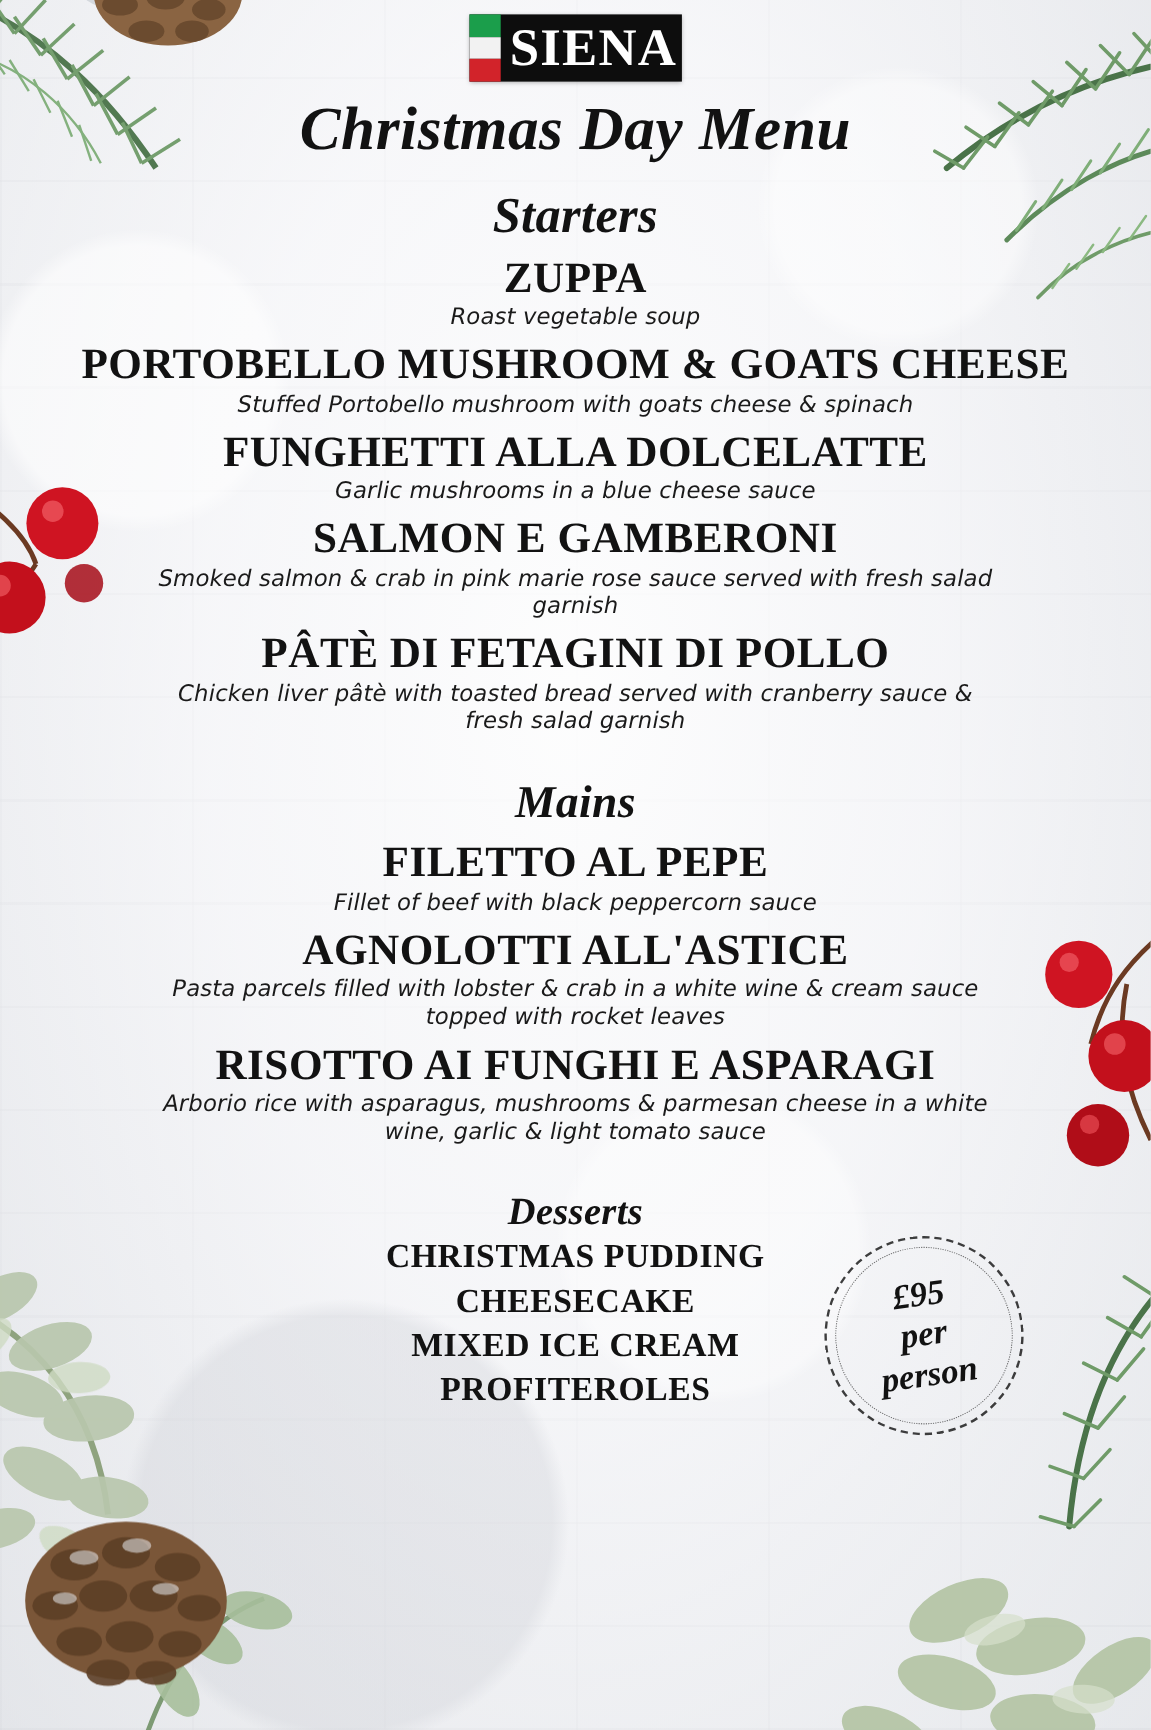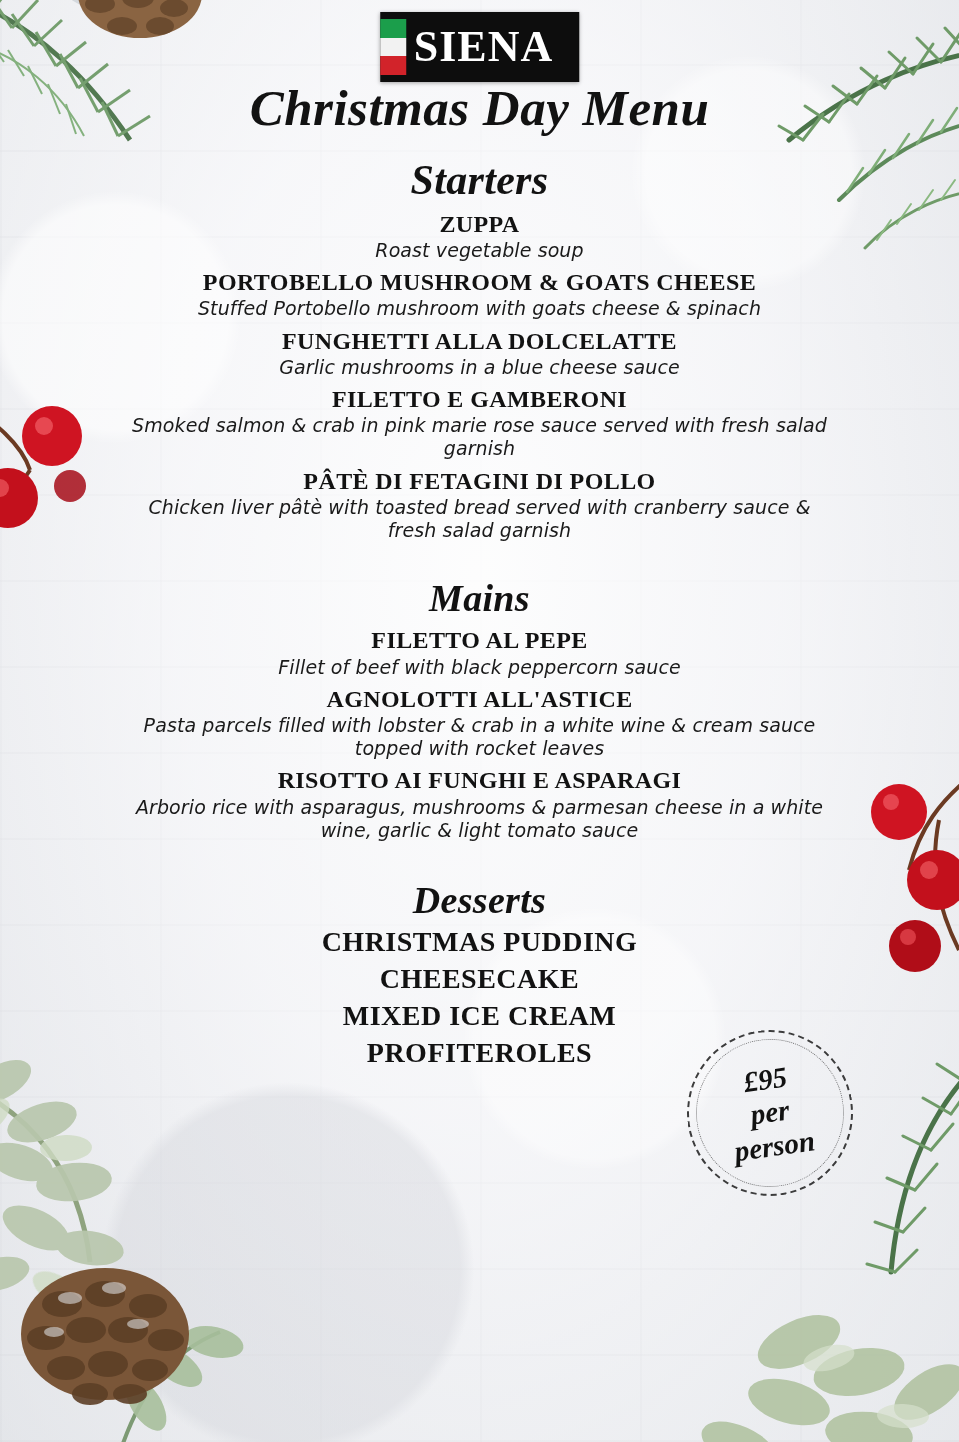--- a/index.html
+++ b/index.html
@@ -50,24 +50,24 @@
   .pinecone-bl { bottom: 30px; left: 10px; width: 190px; height: 170px; }
   .pinecone-tl { top: -40px; left: 60px; width: 150px; height: 120px; }
 
   
   .logo-wrap {
     position: absolute;
     top: 12px;
     left: 50%;
     transform: translateX(-50%);
     display: flex;
-    align-items: center;
+    align-items: flex-start;
     background: #0d0d0d;
-    padding: 0 26px 0 0;
-    height: 70px;
+    padding: 0 4px 0 0;
+    height: 56px;
     box-shadow: 0 1px 4px rgba(0,0,0,0.35);
   }
   .logo-flag {
     width: 26px;
     height: 56px;
     display: flex;
     flex-direction: column;
     margin-right: 6px;
   }
   .logo-flag i { flex: 1; display: block; }
@@ -106,29 +106,29 @@
 
   .section-head {
     font-family: "Liberation Serif", serif;
     font-weight: bold;
     font-style: italic;
     font-size: 42px;
     margin: 2px 0 2px;
     letter-spacing: 0.3px;
   }
   .section-head.mains { font-size: 38px; margin-top: 34px; }
-  .section-head.desserts { font-size: 38px; margin-top: 36px; }
+  .section-head.desserts { font-size: 32px; margin-top: 36px; }
 
   .dish {
     margin: 0;
   }
   .dish-name {
     font-family: "Liberation Serif", serif;
     font-weight: bold;
-    font-size: 24px;
+    font-size: 36px;
     letter-spacing: 0.4px;
     line-height: 1.18;
     margin-top: 6px;
   }
   .dish-desc {
     font-family: "DejaVu Sans", sans-serif;
     font-size: 19px;
     line-height: 1.22;
     letter-spacing: 0.1px;
     margin: 1px auto 0;
@@ -418,21 +418,21 @@
     </div>
     <div class="dish">
       <div class="dish-name">PORTOBELLO MUSHROOM &amp; GOATS CHEESE</div>
       <div class="dish-desc wide">Stuffed Portobello mushroom with goats cheese &amp; spinach</div>
     </div>
     <div class="dish">
       <div class="dish-name">FUNGHETTI ALLA DOLCELATTE</div>
       <div class="dish-desc">Garlic mushrooms in a blue cheese sauce</div>
     </div>
     <div class="dish">
-      <div class="dish-name">FILETTO E GAMBERONI</div>
+      <div class="dish-name">SALMON E GAMBERONI</div>
       <div class="dish-desc">Smoked salmon &amp; crab in pink marie rose sauce served with fresh salad garnish</div>
     </div>
     <div class="dish">
       <div class="dish-name">PÂTÈ DI FETAGINI DI POLLO</div>
       <div class="dish-desc">Chicken liver pâtè with toasted bread served with cranberry sauce &amp; fresh salad garnish</div>
     </div>
 
     <div class="section-head mains">Mains</div>
 
     <div class="dish">

